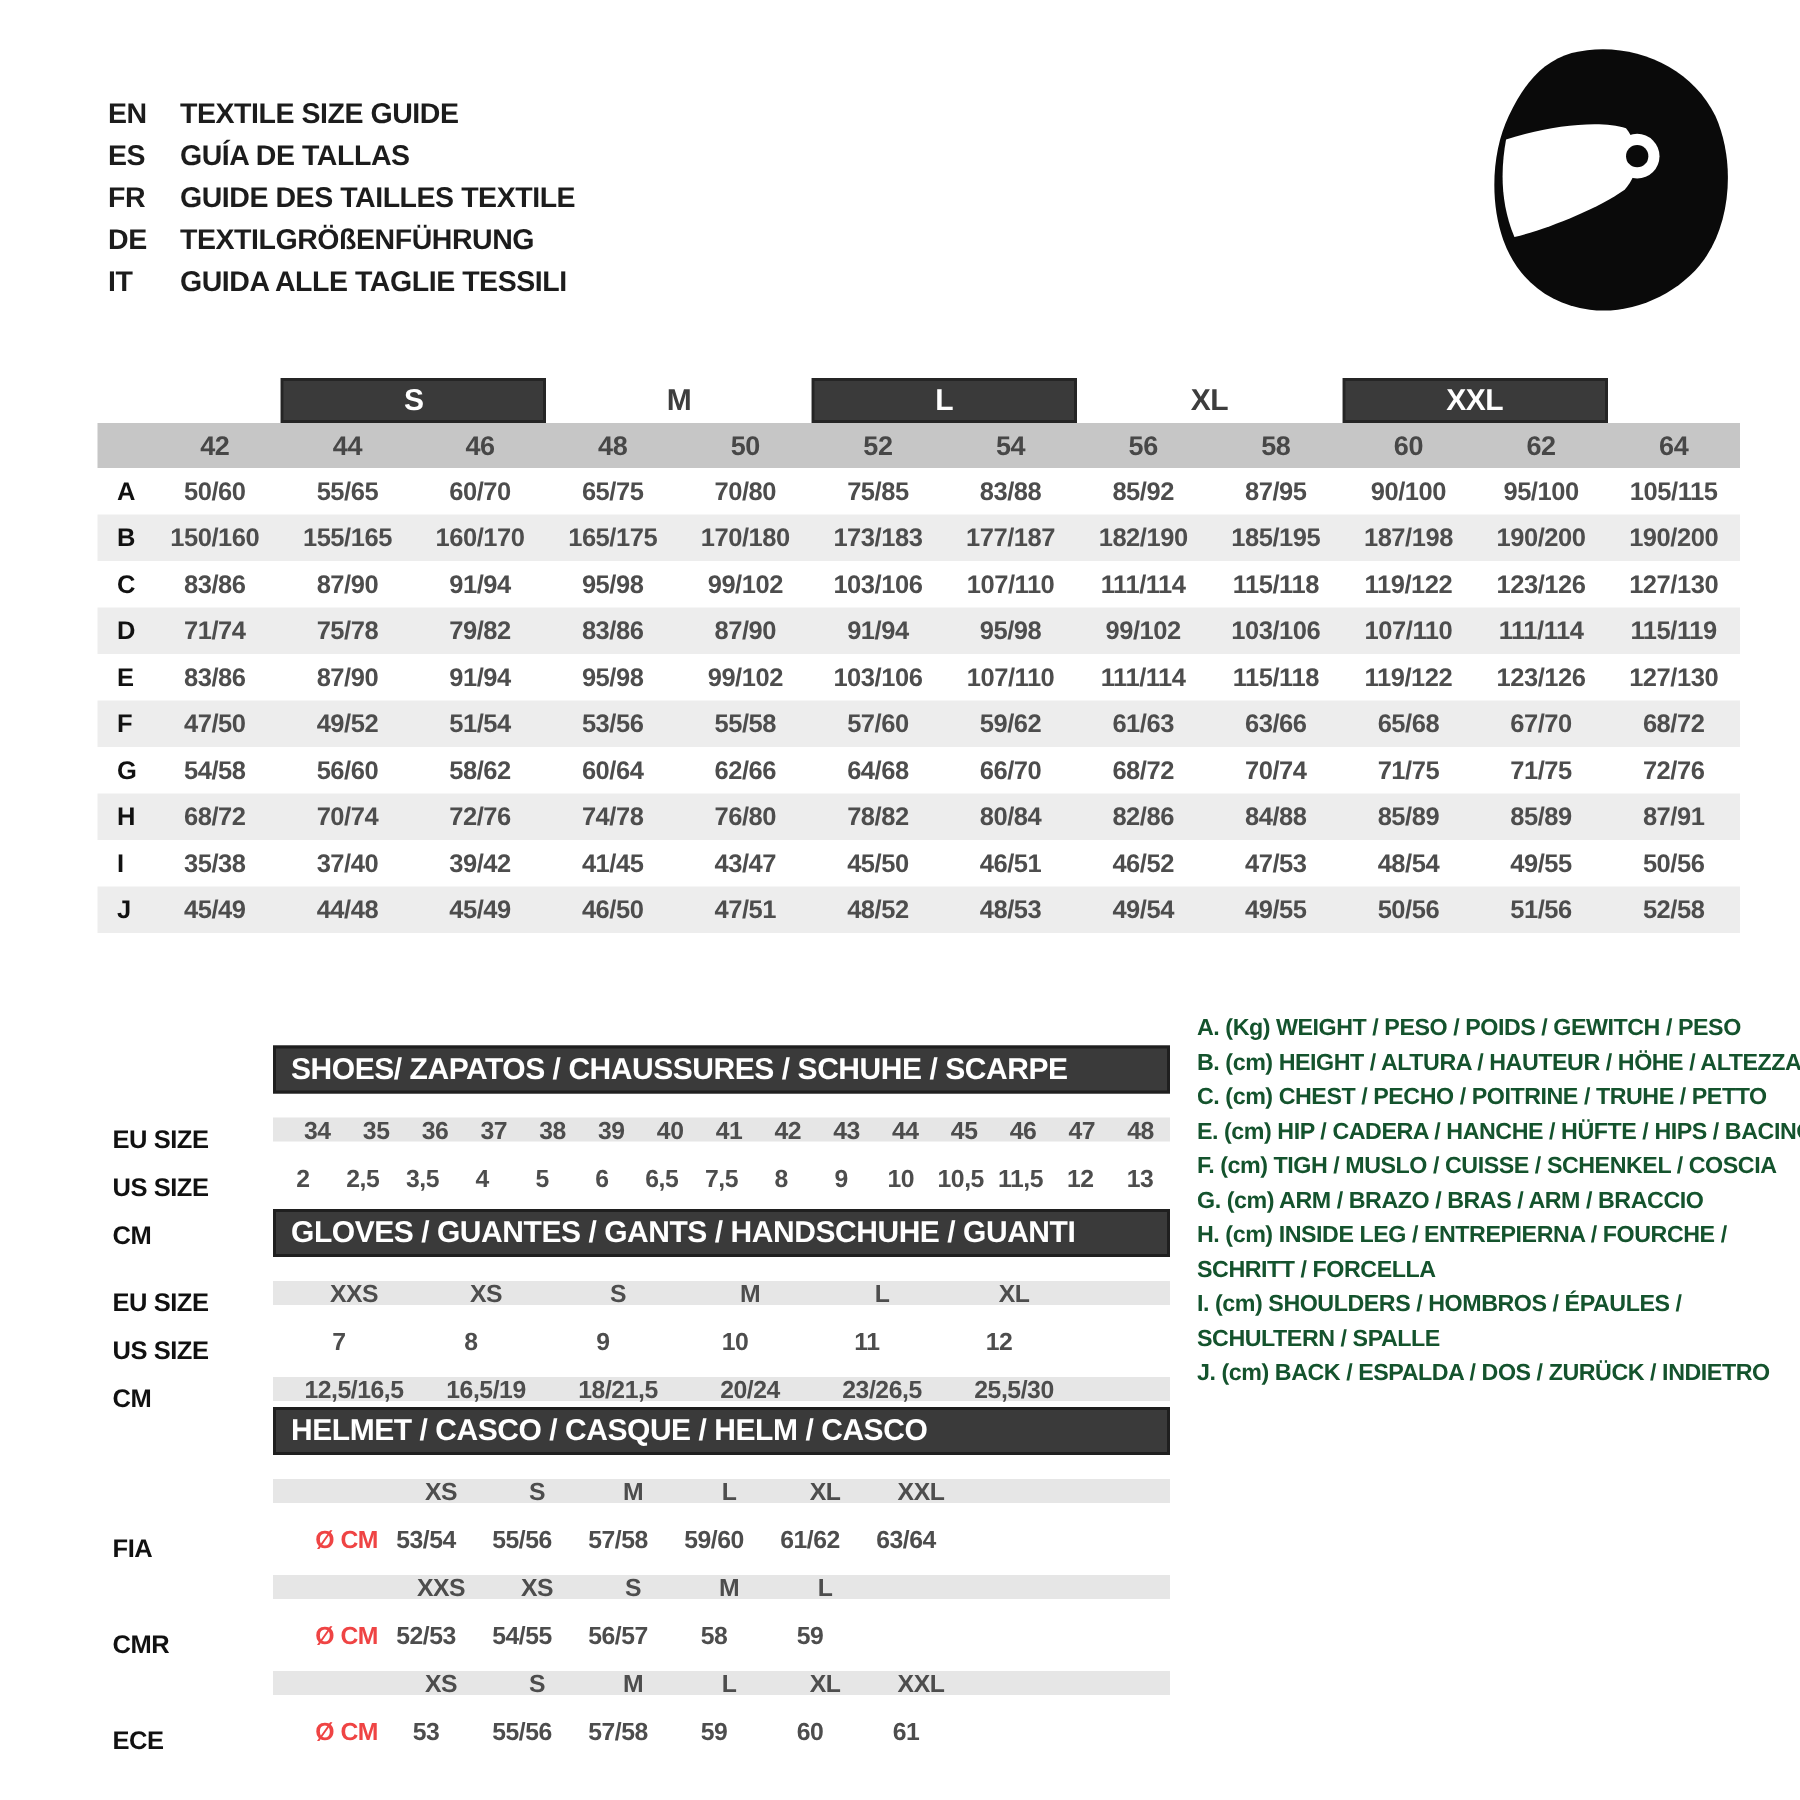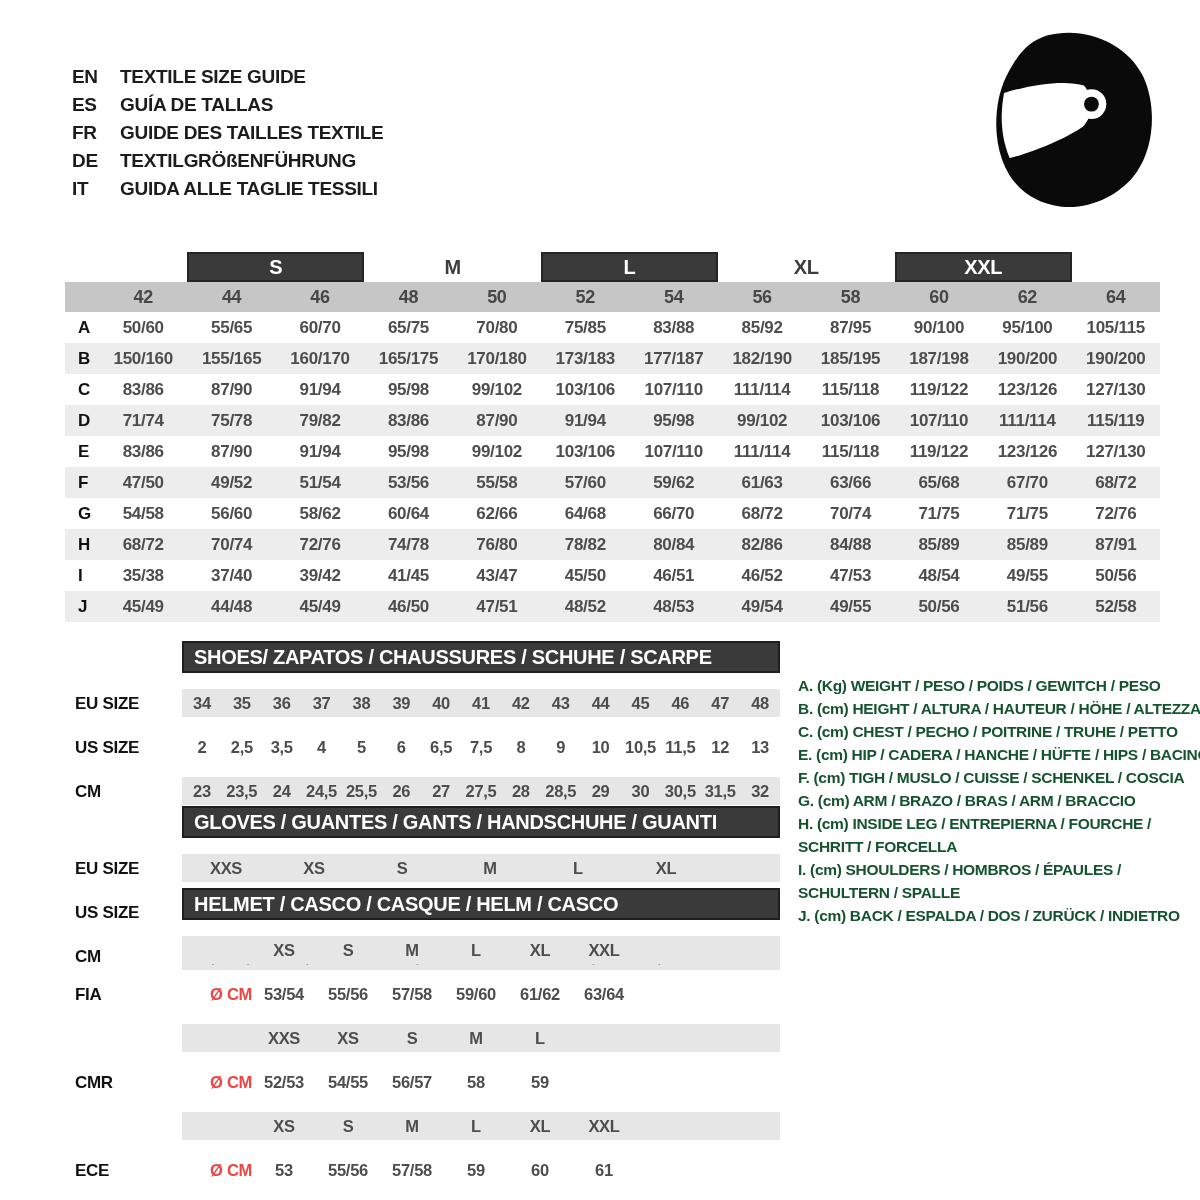--- a/index.html
+++ b/index.html
@@ -25,25 +25,25 @@
     color:#3d3d3d;font-size:20px;}
   .mt-cell{text-align:center;font-size:17px;color:#4d4d4d;white-space:nowrap;}
   .mt-numbers .mt-cell{font-size:18px;color:#474747;}
   .mt-label{padding-left:13px;font-size:17px;color:#111;}
   .mt-row.alt{background:var(--row-alt,#ededed);}
   
   .subtable{position:absolute;left:65px;width:715px;}
   .st-titlebar{margin-left:117px;height:32px;line-height:28px;background:var(--dark-bar,#3a3a3a);
     color:#fff;font-size:20px;padding-left:10px;border:2px solid #1f1f1f;
     box-sizing:border-box;margin-bottom:2px;white-space:nowrap;}
-  .st-row{display:flex;height:28px;margin-top:16px;}
+  .st-row{display:flex;height:16px;margin-top:16px;}
   .st-label{width:117px;padding-left:10px;box-sizing:border-box;font-size:17px;color:#111;
     line-height:30px;white-space:nowrap;}
   .st-content{flex:1;display:grid;align-items:center;}
-  .st-content.bandbg{background:var(--band-light,#e6e6e6);}
+  .st-content.bandbg{background:var(--band-light,#e6e6e6);padding-left:10px;}
   .st-cell{text-align:center;font-size:16.5px;color:#4d4d4d;white-space:nowrap;}
   .st-cell.first{text-align:right;padding-left:6px;color:#ef4444;}
   .grid-shoes{grid-template-columns:repeat(15,1fr);}
   .grid-gloves{grid-template-columns:repeat(6,88px) 1fr;}
   .grid-helmet{grid-template-columns:70px repeat(6,64px) 1fr;}
   
   #legend{position:absolute;left:798px;top:674px;width:385px;}
   .legend-line{font-size:15.5px;line-height:23px;color:#14532d;white-space:nowrap;}
 </style>
 </head>
@@ -241,21 +241,21 @@
         <div class="mt-cell">48/52</div>
         <div class="mt-cell">48/53</div>
         <div class="mt-cell">49/54</div>
         <div class="mt-cell">49/55</div>
         <div class="mt-cell">50/56</div>
         <div class="mt-cell">51/56</div>
         <div class="mt-cell">52/58</div>
       </div>
     </div>
 
-  <div id="shoes-table" class="subtable" style="top:641px">
+  <div id="shoes-table" class="subtable" style="top:697px">
     <div class="st-titlebar">SHOES/ ZAPATOS / CHAUSSURES / SCHUHE / SCARPE</div>
     <div class="st-body">
         <div class="st-row">
           <div class="st-label">EU SIZE</div>
           <div class="st-content grid-shoes bandbg">
             <div class="st-cell">34</div>
             <div class="st-cell">35</div>
             <div class="st-cell">36</div>
             <div class="st-cell">37</div>
             <div class="st-cell">38</div>
@@ -346,21 +346,21 @@
             <div class="st-cell">16,5/19</div>
             <div class="st-cell">18/21,5</div>
             <div class="st-cell">20/24</div>
             <div class="st-cell">23/26,5</div>
             <div class="st-cell">25,5/30</div>
           </div>
         </div>
       </div>
   </div>
 
-  <div id="helmet-table" class="subtable" style="top:888px">
+  <div id="helmet-table" class="subtable" style="top:938px">
     <div class="st-titlebar">HELMET / CASCO / CASQUE / HELM / CASCO</div>
     <div class="st-body">
         <div class="st-row">
           <div class="st-label"></div>
           <div class="st-content grid-helmet bandbg">
             <div class="st-cell first"></div>
             <div class="st-cell">XS</div>
             <div class="st-cell">S</div>
             <div class="st-cell">M</div>
             <div class="st-cell">L</div>

